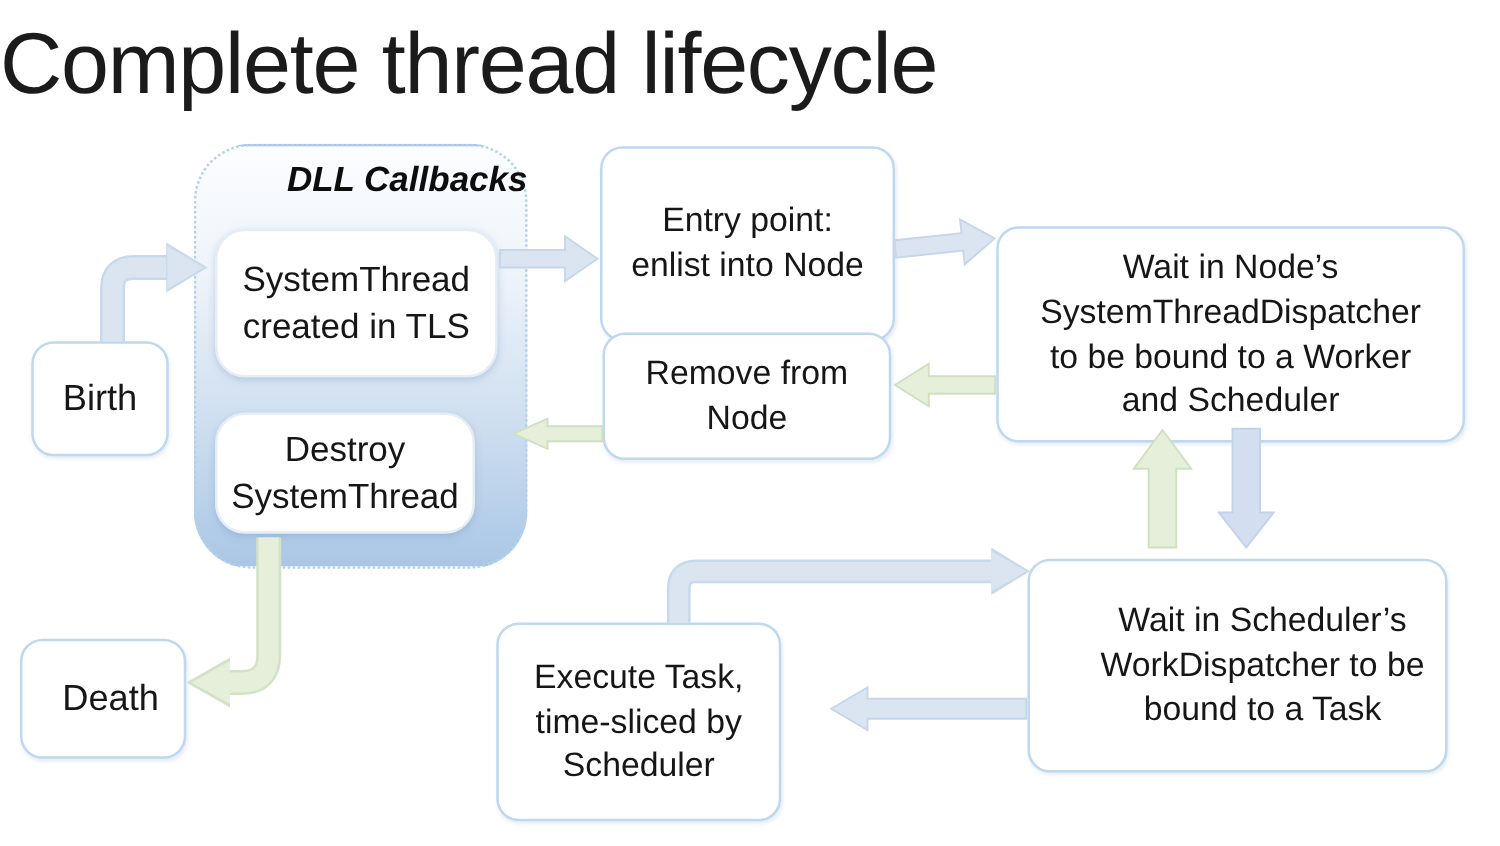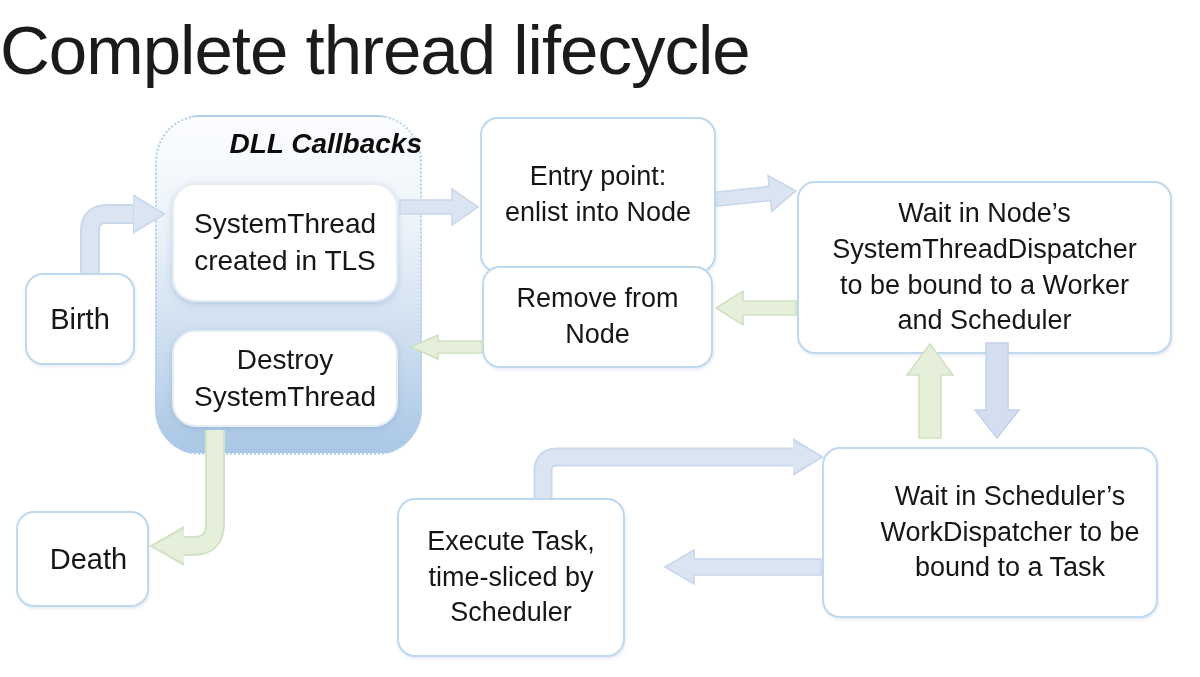--- a/index.html
+++ b/index.html
@@ -43,21 +43,21 @@
 
 <div class="stage">
 
   <div class="title">Complete thread lifecycle</div>
 
   <div class="dll-container"></div>
   <div class="dll-header">DLL Callbacks</div>
 
   <div class="node inner" style="left:172px;top:183px;width:226px;height:119px;">SystemThread
 created in TLS</div>
-  <div class="node inner" style="left:172px;top:330px;width:226px;height:97px;">Destroy
+  <div class="node inner" style="left:172px;top:330px;width:208px;height:97px;">Destroy
 SystemThread</div>
 
   <div class="node" style="left:25px;top:273px;width:110px;height:92px;font-size:29px;">Birth</div>
   <div class="node" style="left:480px;top:117px;width:236px;height:156px;">Entry point:
 enlist into Node</div>
   <div class="node" style="left:482px;top:266px;width:231px;height:102px;">Remove from
 Node</div>
   <div class="node" style="left:797px;top:165px;width:375px;height:173px;margin-top:16px;">Wait in Node’s
 SystemThreadDispatcher
 to be bound to a Worker

